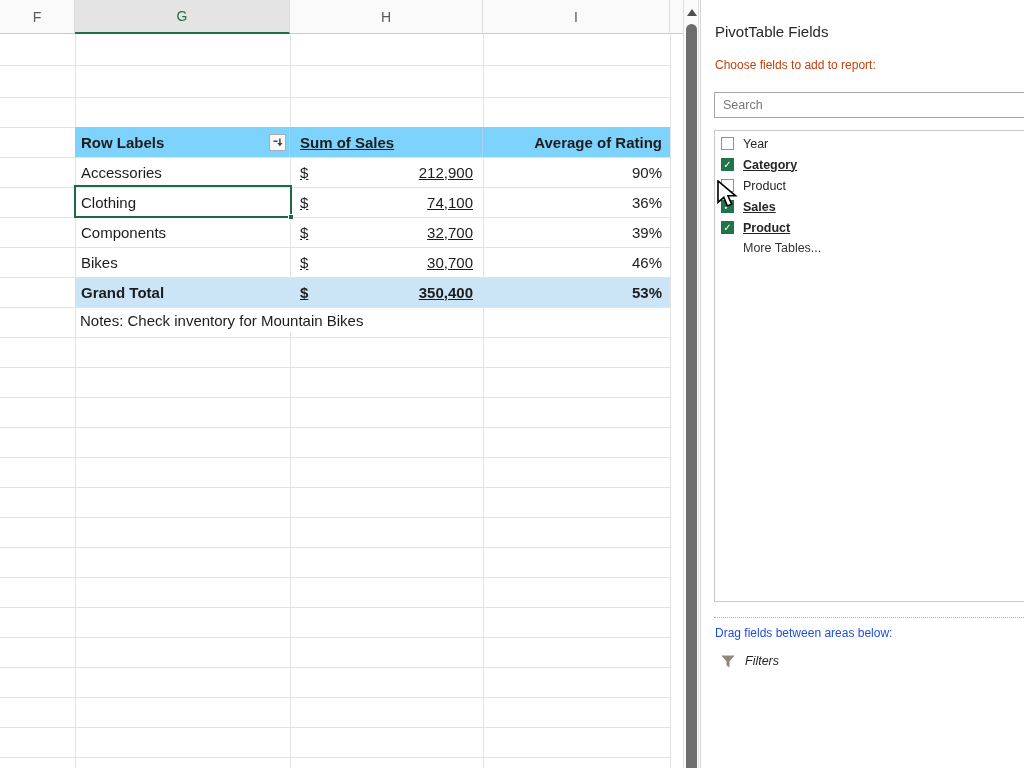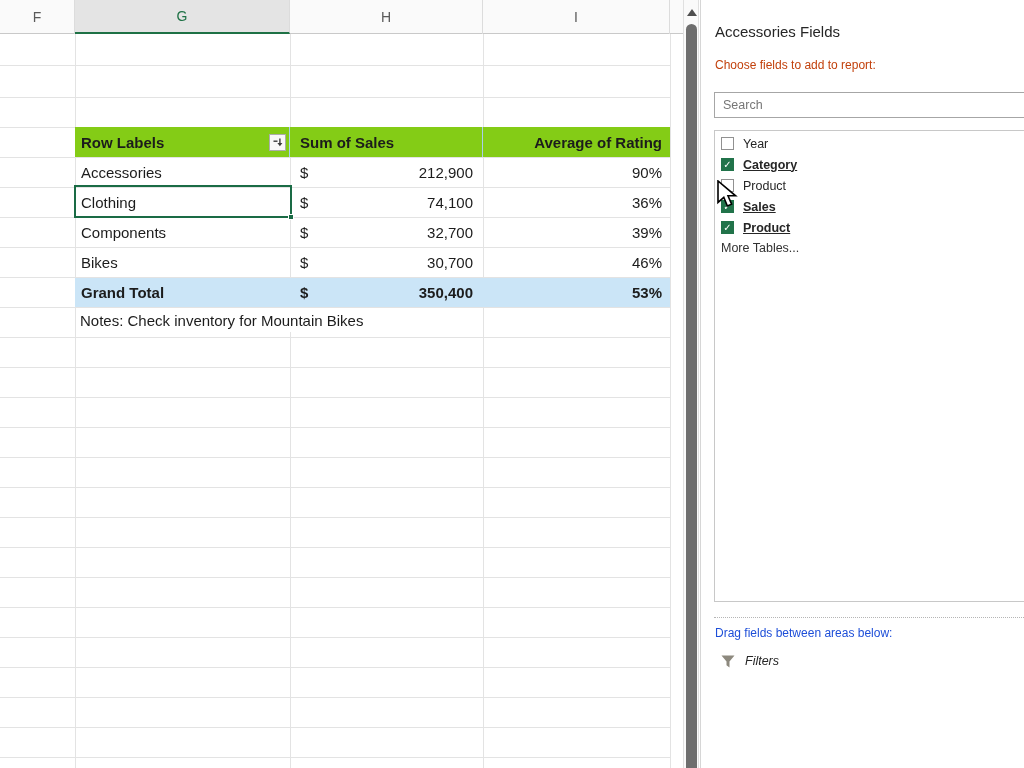--- a/index.html
+++ b/index.html
@@ -21,24 +21,24 @@
 
   .vline { position:absolute; top:34px; bottom:0; width:1px; background:#E3E3E3; }
   .hlines-top { position:absolute; left:0; top:34px; width:670px; height:94px;
       background:repeating-linear-gradient(to bottom, transparent 0 31px, #E3E3E3 31px 32px); }
   .hlines-main { position:absolute; left:0; top:127px; width:670px; height:641px; border-top:1px solid #E3E3E3;
       background:repeating-linear-gradient(to bottom, transparent 0 29px, #E3E3E3 29px 30px); }
 
   
   .prow { position:absolute; left:75px; width:595px; height:30px; display:flex; font-size:15px; color:#1c1c1c; }
   .c-label { width:215px; padding-left:6px; display:flex; align-items:center; position:relative; }
-  .c-sales { width:193px; padding-left:10px; padding-right:10px; display:flex; align-items:center; justify-content:space-between; }
+  .c-sales { width:193px; padding-left:10px; padding-right:10px; display:flex; align-items:center; justify-content:space-between;text-decoration:underline; }
   .c-rating{ width:187px; padding-right:8px; display:flex; align-items:center; justify-content:flex-end; }
 
-  .phead { top:127px; background:#84cc16; font-weight:bold; }
+  .phead { top:127px; background:#7dd3fc; font-weight:bold; }
   .phead .c-label, .phead .c-sales { border-right:1px solid #A9CFEA; }
   .ptotal { top:277px; background:#CBE5F7; font-weight:bold; border-top:1px solid #E3E3E3; }
 
   .filter-btn { position:absolute; right:3px; top:7px; width:17px; height:17px; background:#F8F8F8;
                 border:1px solid #ACACAC; display:flex; align-items:center; justify-content:center; }
 
   .notes-cell { position:absolute; left:76px; top:308px; width:406px; height:24px; background:#fff;
                 font-size:15px; color:#1c1c1c; display:flex; align-items:center; padding-left:4px; white-space:nowrap; }
 
   .sel-box { position:absolute; left:74px; top:185px; width:218px; height:33px;
@@ -201,21 +201,21 @@
       <div class="sel-handle"></div>
     </div>
   </div>
 
   <div class="vscroll">
     <div class="up"></div>
     <div class="thumb"></div>
   </div>
 
   <div class="panel">
-    <div class="panel-title">Accessories Fields</div>
+    <div class="panel-title">PivotTable Fields</div>
     <div class="panel-sub">Choose fields to add to report:</div>
     <input class="search" type="text" placeholder="Search" style="">
 
     <div class="field-list">
       <div class="field-row" style="top:2px">
         <span class="cb"></span>
         <span class="flabel">Year</span>
       </div>
       <div class="field-row checked" style="top:23px">
         <span class="cb"></span>
@@ -226,21 +226,21 @@
         <span class="flabel">Product</span>
       </div>
       <div class="field-row checked" style="top:65px">
         <span class="cb"></span>
         <span class="flabel">Sales</span>
       </div>
       <div class="field-row checked" style="top:86px">
         <span class="cb"></span>
         <span class="flabel">Product</span>
       </div>
-      <div class="more-tables" style="top:110px; position:absolute;">More Tables...</div>
+      <div class="more-tables" style="top:110px; position:absolute;margin-left:22px;">More Tables...</div>
     </div>
 
     <div class="dotted-sep"></div>
     <div class="drag-hint">Drag fields between areas below:</div>
 
     <div class="filters-row">
       <svg width="14" height="13" viewBox="0 0 14 13">
         <path d="M0.5,0.5 h13 l-5,6 v6 l-3,-2.2 v-3.8 Z" fill="#8D897E"></path>
       </svg>
       <span class="filters-label">Filters</span>

